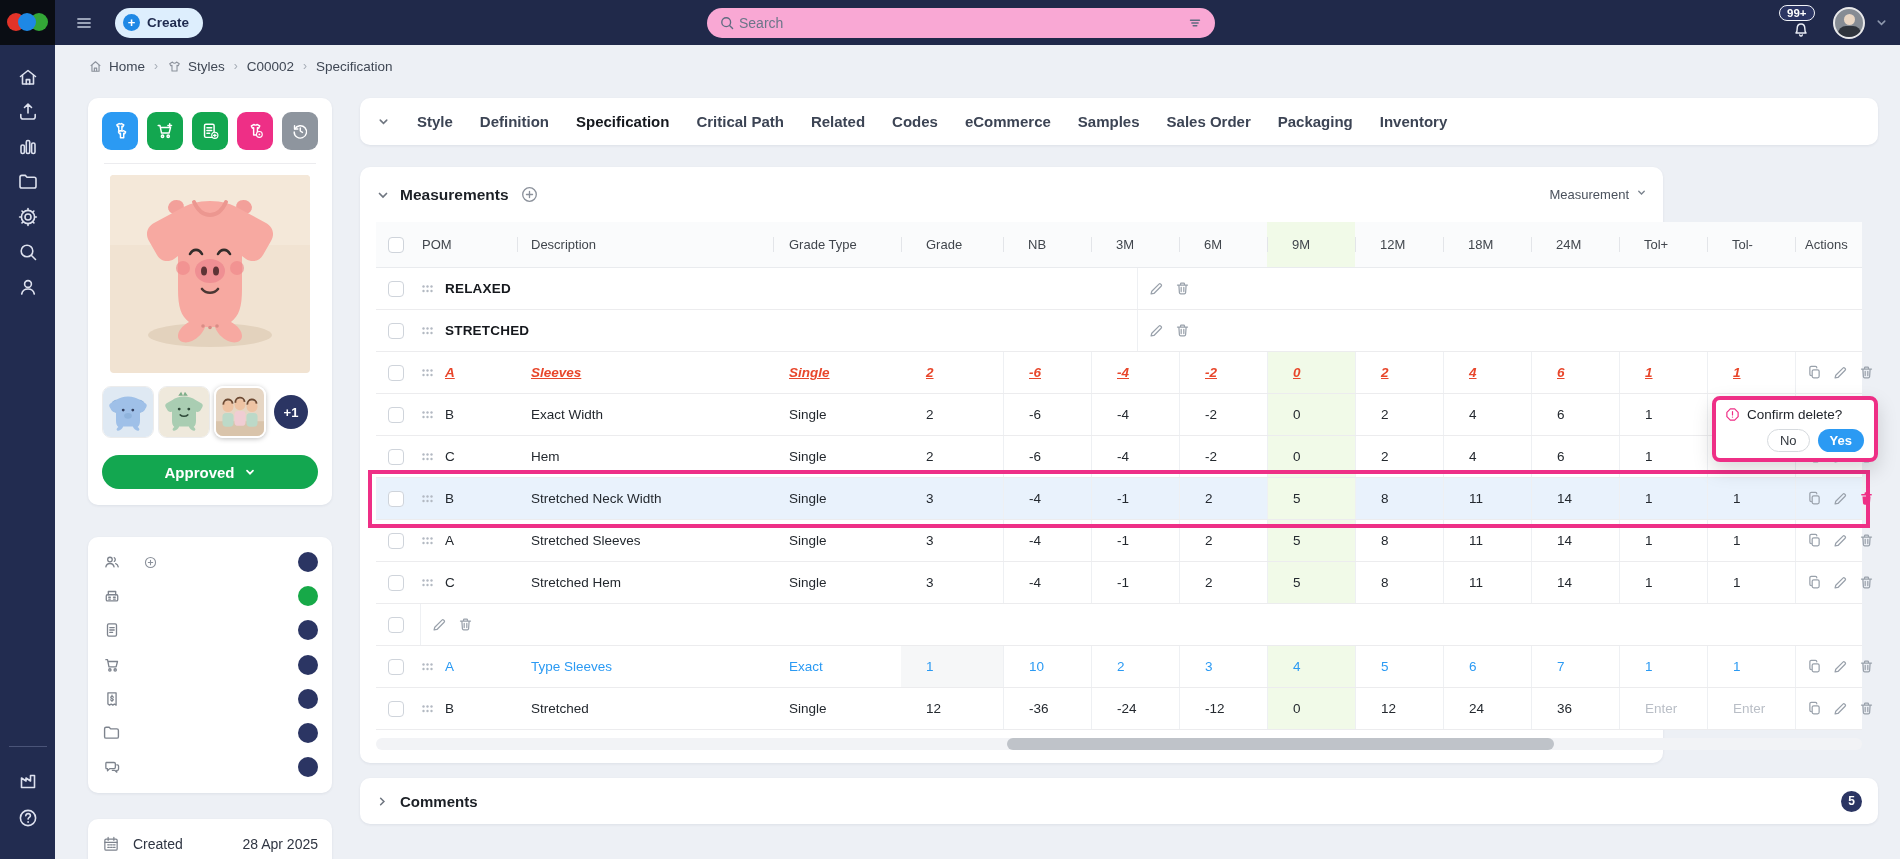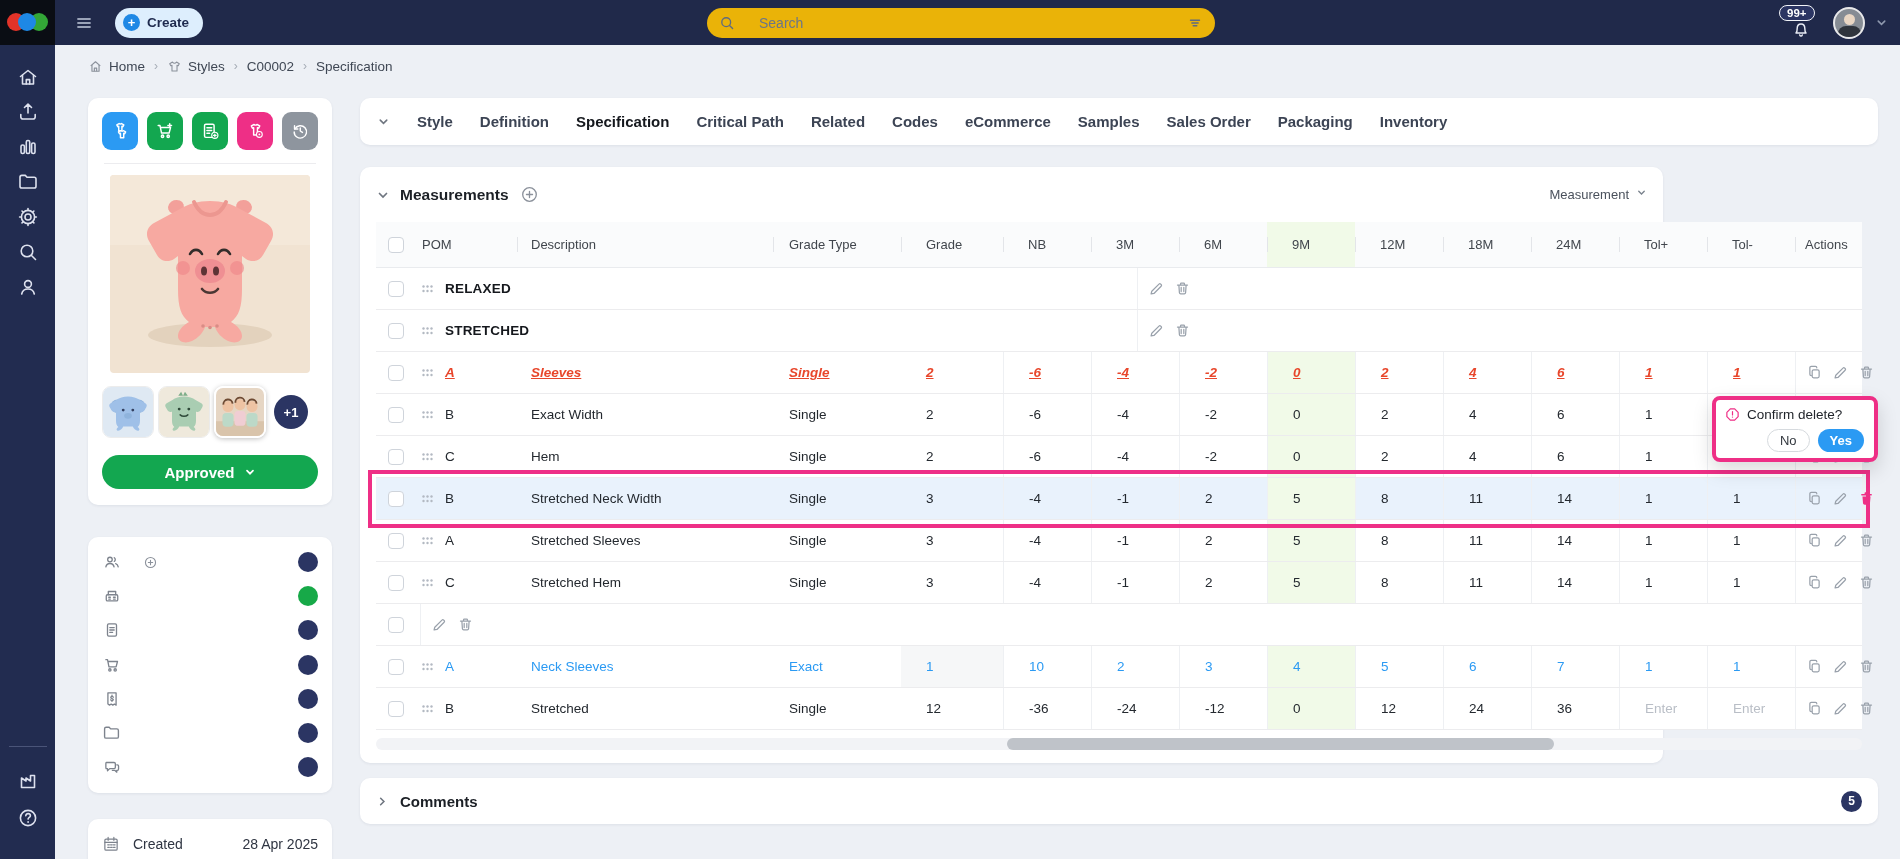--- a/index.html
+++ b/index.html
@@ -16,21 +16,21 @@
   .topbar{position:absolute;left:0;top:0;width:1900px;height:45px;background:#20294a;display:flex;align-items:center;z-index:20;}
   .logo-tile{width:55px;height:45px;background:#0a0d14;position:relative;flex:0 0 auto;}
   .logo-tile i{position:absolute;border-radius:50%;width:18px;height:18px;top:13px;}
   .logo-red{left:7px;background:#e23329;}
   .logo-green{left:30px;background:#33a637;}
   .logo-blue{left:18px;background:#1e88e5;width:20px;height:20px;top:12px;}
   .hamburger{margin-left:20px;color:#9aa3b8;cursor:pointer;}
   .create-btn{margin-left:22px;height:30px;background:#ddeefd;border:none;border-radius:16px;display:flex;align-items:center;gap:7px;padding:0 14px 0 8px;cursor:pointer;}
   .create-plus{width:17px;height:17px;border-radius:50%;background:#1e88e5;color:#fff;font-size:13px;line-height:17px;text-align:center;font-weight:bold;}
   .create-label{font-size:13.5px;font-weight:600;color:#1f2a4e;}
-  .search-wrap{position:absolute;left:707px;top:8px;width:508px;height:30px;background:#eab308;border-radius:16px;display:flex;align-items:center;padding:0 12px;gap:24px;}
+  .search-wrap{position:absolute;left:707px;top:8px;width:508px;height:30px;background:#f9a8d4;border-radius:16px;display:flex;align-items:center;padding:0 12px;gap:4px;}
   .search-wrap input{flex:1;border:none;background:transparent;outline:none;font-size:14px;color:#3d4757;font-family:"Liberation Sans",sans-serif;}
   .search-wrap input::placeholder{color:#6b7689;}
   .tb-right{position:absolute;right:12px;top:0;height:45px;display:flex;align-items:center;gap:10px;}
   .bell-wrap{position:relative;width:44px;height:40px;cursor:pointer;}
   .bell-wrap .bell{position:absolute;left:12px;top:16px;color:#e8ecf5;}
   .notif-badge{position:absolute;left:0;top:2px;background:#2b3563;border:1.5px solid #f2f4f8;color:#fff;font-size:11.5px;font-weight:bold;border-radius:10px;padding:1px 7px;}
   .avatar{width:32px;height:32px;border-radius:50%;background:#868c94;border:2px solid #e8e8ea;position:relative;overflow:hidden;cursor:pointer;}
   .avatar .head{position:absolute;left:9px;top:5px;width:11px;height:11px;border-radius:50%;background:#e9d6c3;}
   .avatar .body{position:absolute;left:3px;top:17px;width:23px;height:14px;border-radius:8px 8px 0 0;background:#2f343c;}
   .tb-caret{color:#8d97ad;}
@@ -950,21 +950,21 @@
               <circle cx="1.5" cy="1.5" r="1.2"></circle>
               <circle cx="5.5" cy="1.5" r="1.2"></circle>
               <circle cx="9.5" cy="1.5" r="1.2"></circle>
               <circle cx="1.5" cy="6" r="1.2"></circle>
               <circle cx="5.5" cy="6" r="1.2"></circle>
               <circle cx="9.5" cy="6" r="1.2"></circle>
             </svg>
           </span>
           <span class="pom-l">A</span>
         </div>
-        <div class="cell c-desc tcell">Neck Sleeves</div>
+        <div class="cell c-desc tcell">Type Sleeves</div>
         <div class="cell c-gt tcell">Exact</div>
         <div class="cell c-gr tcell gshade">1</div>
         <div class="cell c-num tcell vline">10</div>
         <div class="cell c-num tcell vline">2</div>
         <div class="cell c-num tcell vline">3</div>
         <div class="cell c-num tcell vline green">4</div>
         <div class="cell c-num tcell vline">5</div>
         <div class="cell c-num tcell vline">6</div>
         <div class="cell c-num tcell vline">7</div>
         <div class="cell c-num tcell vline">1</div>

